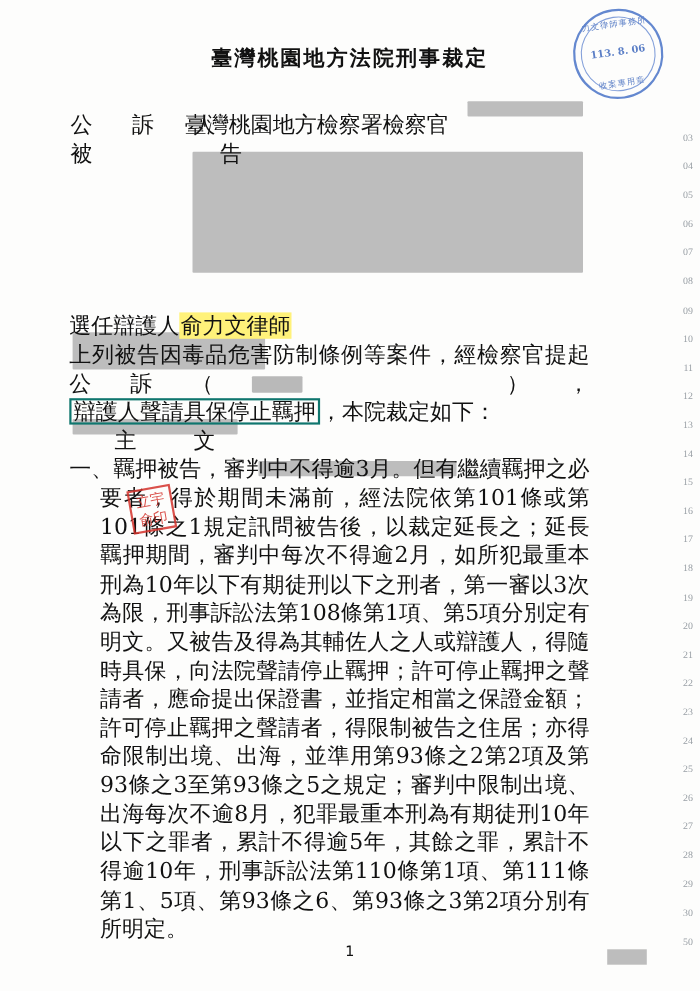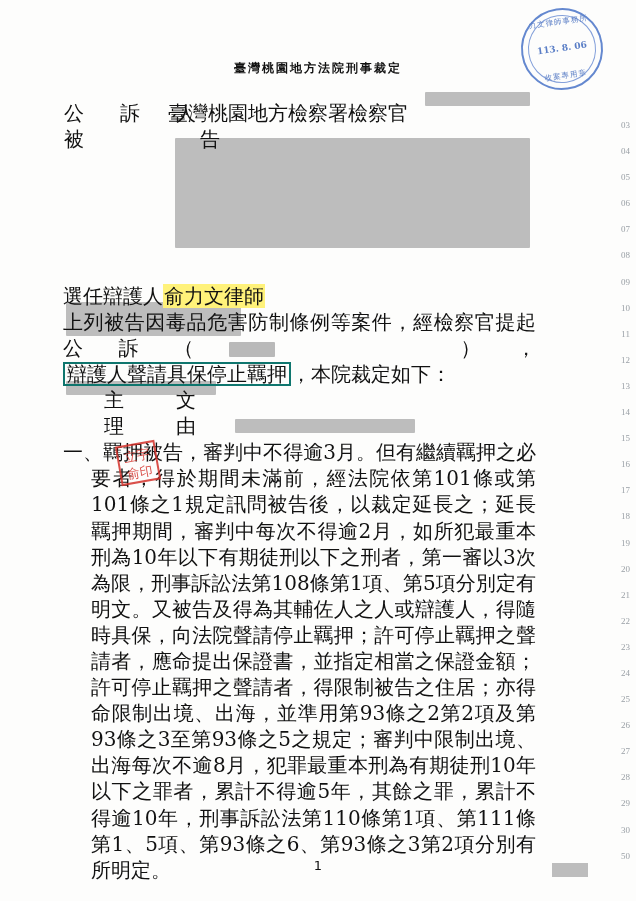--- a/index.html
+++ b/index.html
@@ -66,25 +66,25 @@
     left: 0;
     width: 100%;
     text-align: center;
     font-size: 9px;
     font-weight: bold;
   }
 
   
   .doc-title {
     position: absolute;
-    top: 60px;
-    left: 0;
-    width: 636px;
-    text-align: center;
-    font-size: 12px;
+    top: 40px;
+    left: 0;
+    width: 636px;
+    text-align: center;
+    font-size: 19px;
     font-weight: bold;
     letter-spacing: 2px;
   }
 
   
   .line-numbers {
     position: absolute;
     right: 6px;
     top: 112px;
     width: 24px;
@@ -271,21 +271,20 @@
       <span>選任辯護人</span><span class="hl">俞力文律師</span>
     </div>
 
     <div class="para" style="margin-left:-1px;">
       <span>上列被告因毒品危害防制條例等案件，經檢察官提起公訴（</span><span class="redact" style="width:46px;"></span><span style="display:inline-block;width:150px;"></span><span>），</span><span class="redbox">辯護人聲請具保停止羈押</span><span>，本院裁定如下：</span>
     </div>
 
     <div class="row" style="padding-left:40px; letter-spacing:4px;">主　　文</div>
 
 
-    <div class="row" style="padding-left:40px; letter-spacing:4px;">理　　由</div>
 
     <div class="para hang" style="margin-left:-1px;">一、羈押被告，審判中不得逾3月。但有繼續羈押之必要者，得於期間未滿前，經法院依第101條或第101條之1規定訊問被告後，以裁定延長之；延長羈押期間，審判中每次不得逾2月，如所犯最重本刑為10年以下有期徒刑以下之刑者，第一審以3次為限，刑事訴訟法第108條第1項、第5項分別定有明文。又被告及得為其輔佐人之人或辯護人，得隨時具保，向法院聲請停止羈押；許可停止羈押之聲請者，應命提出保證書，並指定相當之保證金額；許可停止羈押之聲請者，得限制被告之住居；亦得命限制出境、出海，並準用第93條之2第2項及第93條之3至第93條之5之規定；審判中限制出境、出海每次不逾8月，犯罪最重本刑為有期徒刑10年以下之罪者，累計不得逾5年，其餘之罪，累計不得逾10年，刑事訴訟法第110條第1項、第111條第1、5項、第93條之6、第93條之3第2項分別有所明定。</div>
   </div>
 
   <div class="seal">立宇<br>俞印</div>
 
   <div class="page-num">1</div>
   <div class="footer-redact"></div>
 </div>
 

